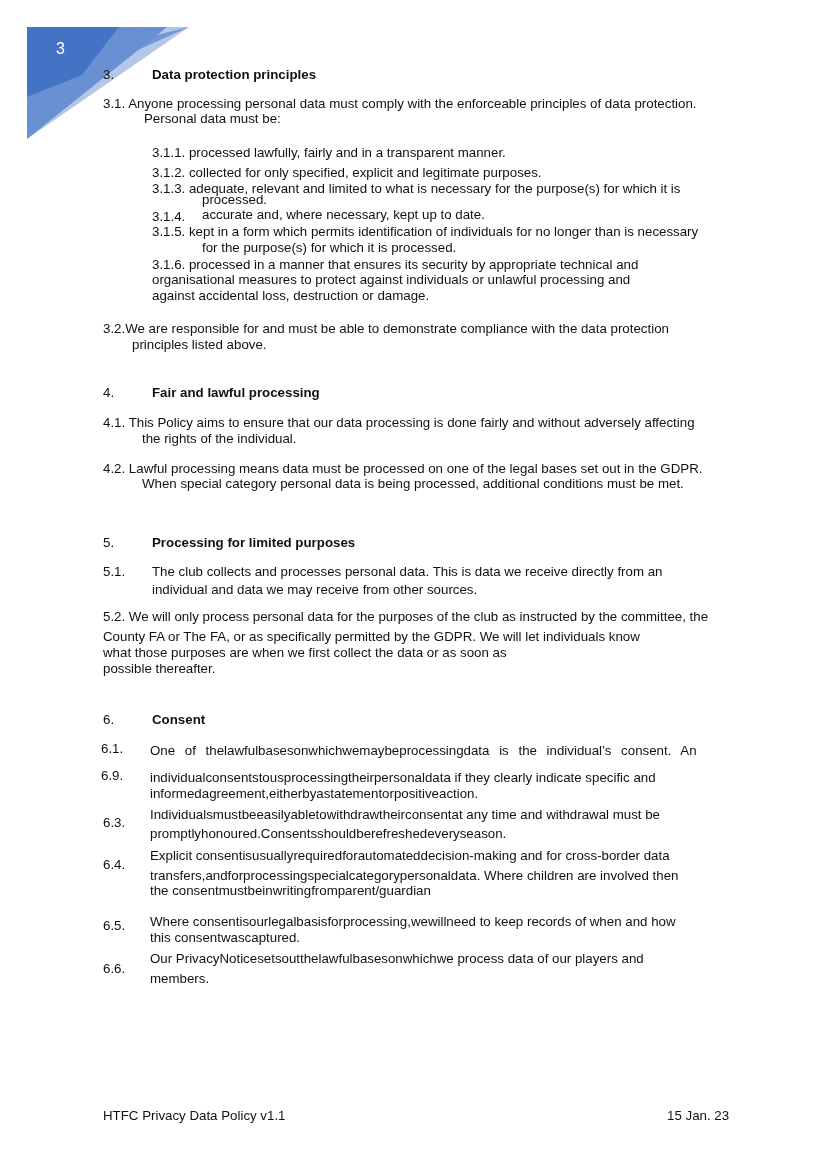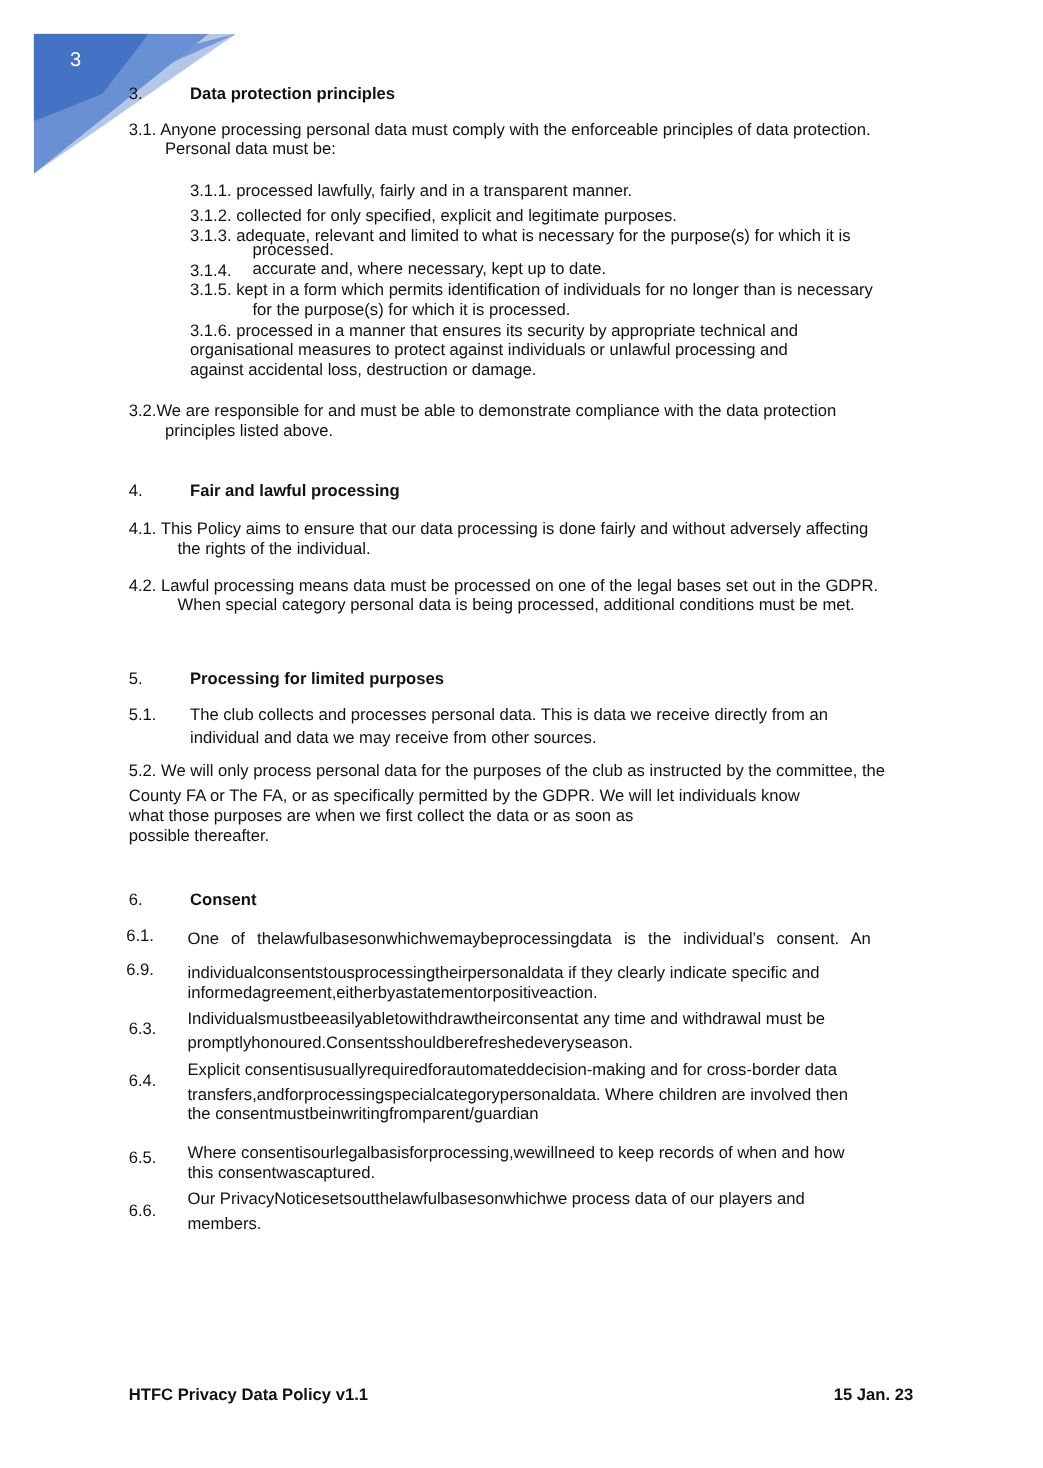--- a/index.html
+++ b/index.html
@@ -2,37 +2,37 @@
 <html><head>
 <meta charset="utf-8">
 <style>
   html, body { margin: 0; padding: 0; background: #ffffff; }
   body { width: 834px; height: 1174px; position: relative; overflow: hidden;
          font-family: "Liberation Sans", sans-serif; color: #111; font-size: 13.3px; }
   .corner { position: absolute; left: 27px; top: 27px; width: 162px; height: 112px; }
   .page-num { position: absolute; left: 56px; top: 40px; color: #fff; font-size: 16px; }
   .abs { position: absolute; white-space: nowrap; line-height: 16px; }
   .bold { font-weight: bold; }
-  .footer { font-size: 13.3px; font-weight: bold; }
+  .footer { font-size: 13.3px; }
 </style>
 </head>
 <body>
 
 <svg class="corner" viewBox="0 0 162 112">
   <polygon points="0,0 162,0 0,112" fill="#b4c7e7"></polygon>
   <polygon points="0,0 140,0 0,112" fill="#6a90d4"></polygon>
   <polygon points="0,0 92,0 55,48 0,70" fill="#4472c4"></polygon>
   <polygon points="55,48 162,0 130,8 92,0" fill="#6a90d4" opacity="0.9"></polygon>
 </svg>
 <div class="page-num">3</div>
 
 <div class="abs" style="left:103px;top:67px;">3.</div>
 <div class="abs bold" style="left:152px;top:67px;">Data protection principles</div>
 <div class="abs" style="left:103px;top:96px;">3.1. Anyone processing personal data must comply with the enforceable principles of data protection.</div>
-<div class="abs" style="left:132px;top:111px;">Personal data must be:</div>
+<div class="abs" style="left:144px;top:111px;">Personal data must be:</div>
 
 <div class="abs" style="left:152px;top:145px;">3.1.1. processed lawfully, fairly and in a transparent manner.</div>
 <div class="abs" style="left:152px;top:165px;">3.1.2. collected for only specified, explicit and legitimate purposes.</div>
 <div class="abs" style="left:152px;top:181px;">3.1.3. adequate, relevant and limited to what is necessary for the purpose(s) for which it is</div>
 <div class="abs" style="left:202px;top:192px;">processed.</div>
 <div class="abs" style="left:152px;top:209px;">3.1.4.</div>
 <div class="abs" style="left:202px;top:207px;">accurate and, where necessary, kept up to date.</div>
 <div class="abs" style="left:152px;top:224px;">3.1.5. kept in a form which permits identification of individuals for no longer than is necessary</div>
 <div class="abs" style="left:202px;top:240px;">for the purpose(s) for which it is processed.</div>
 <div class="abs" style="left:152px;top:257px;">3.1.6. processed in a manner that ensures its security by appropriate technical and</div>

